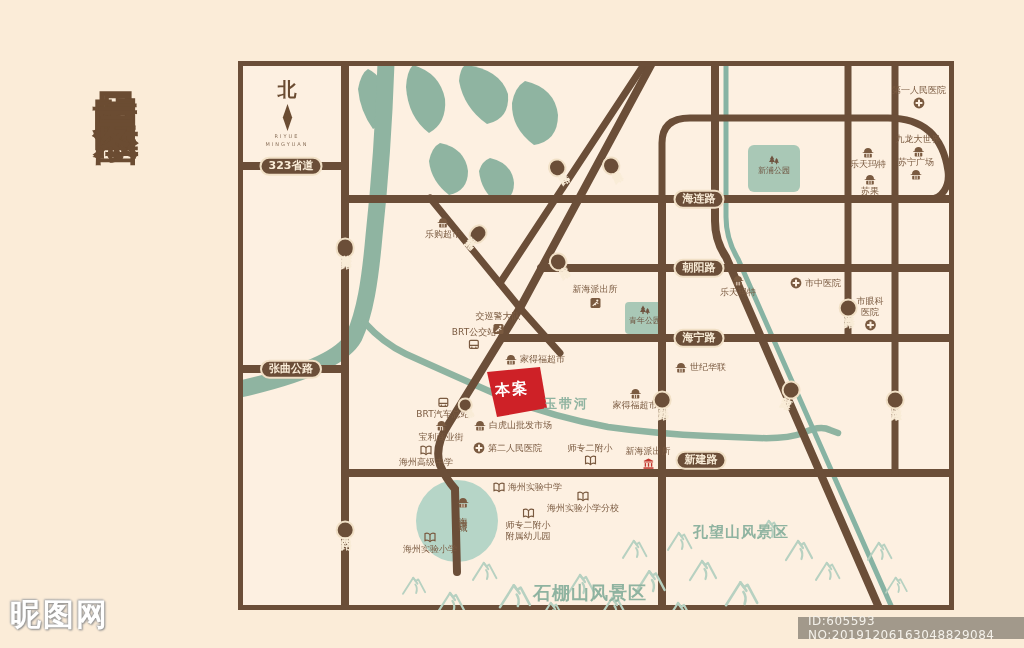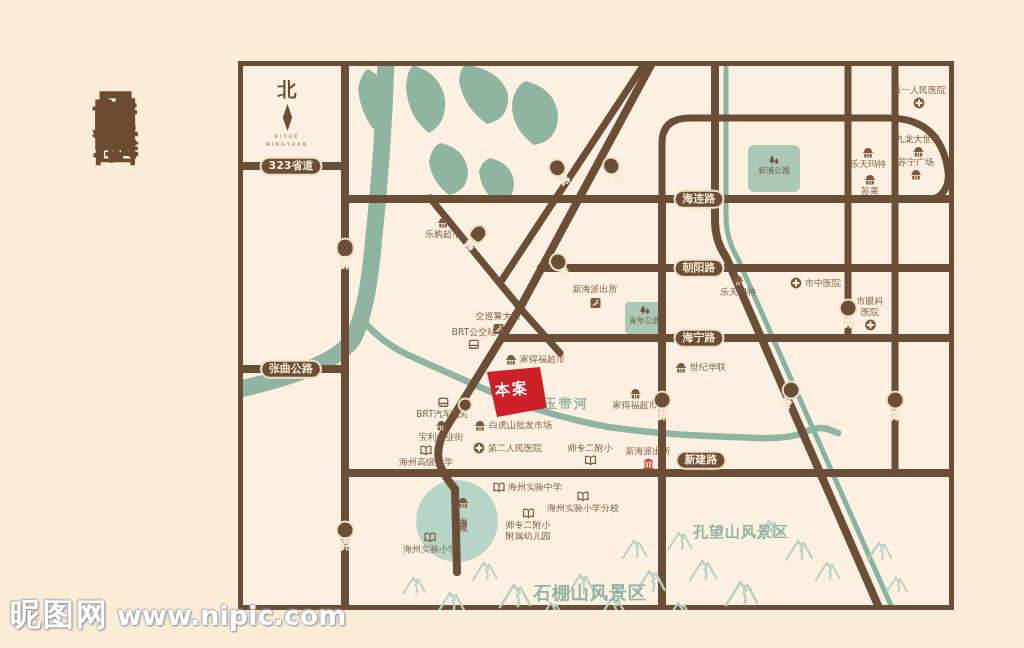--- a/index.html
+++ b/index.html
@@ -372,16 +372,18 @@
     <div class="poi pc" style="left:192px;top:471px;">
       <svg class="ico" width="12" height="11" viewBox="0 0 12 11">
           <use href="#i-book"></use>
         </svg>
       <span>海州实验小学</span>
     </div>
   </div>
 
   <div class="wm-left">
     <span class="logo">昵图网</span>
-    <span class="url">www.nipic.com</span>
   </div>
+  <div class="wm-bar">
+    <span>ID:605593 NO:20191206163048829084</span>
+  </div>
 
 </div>
 
 </body></html>

